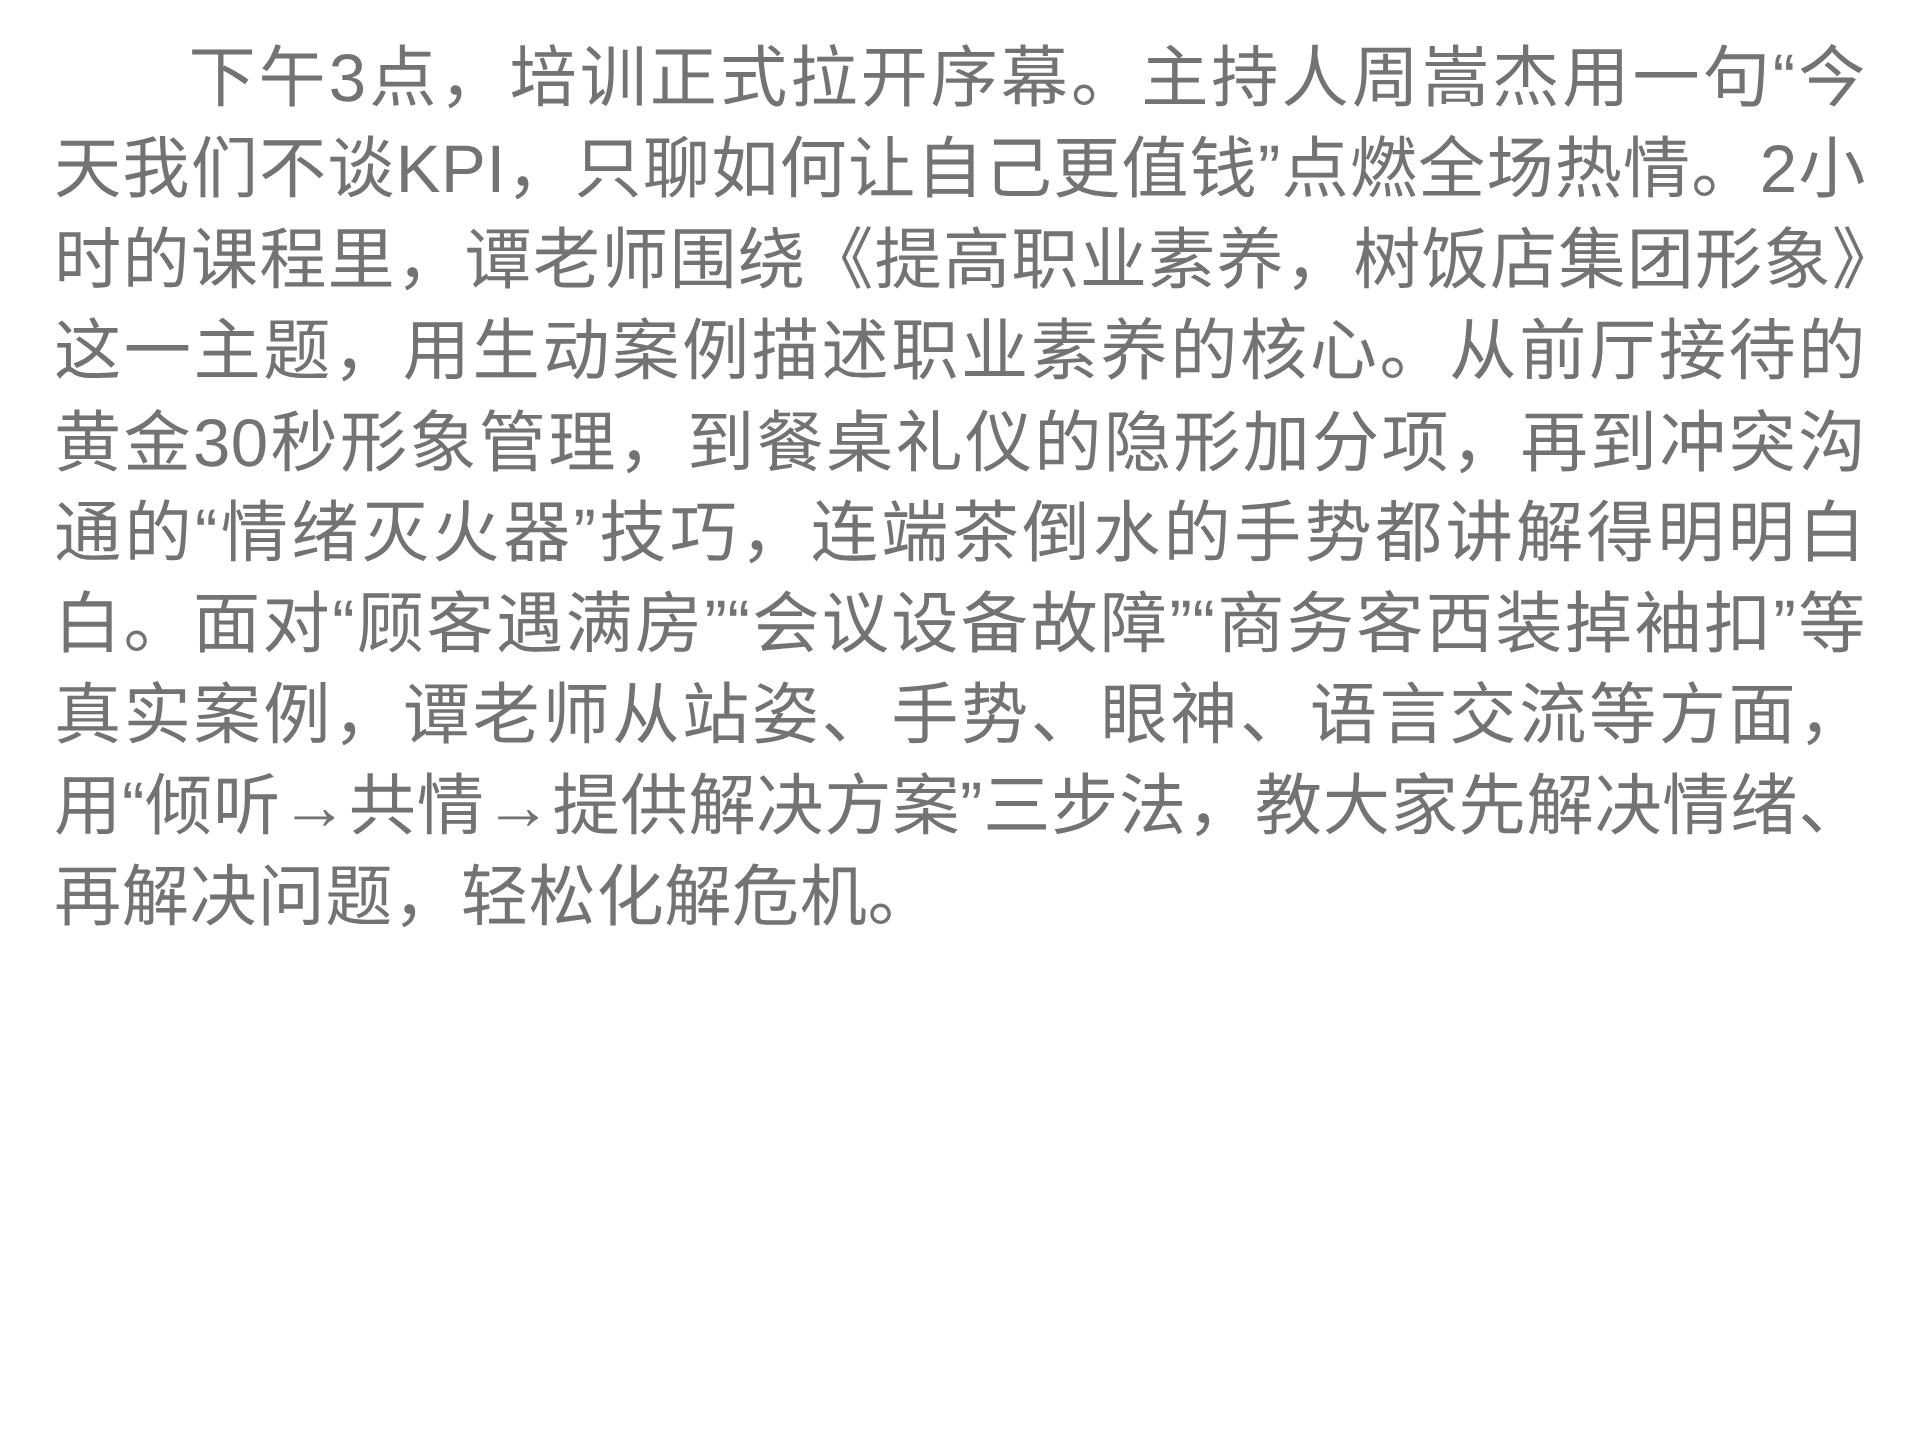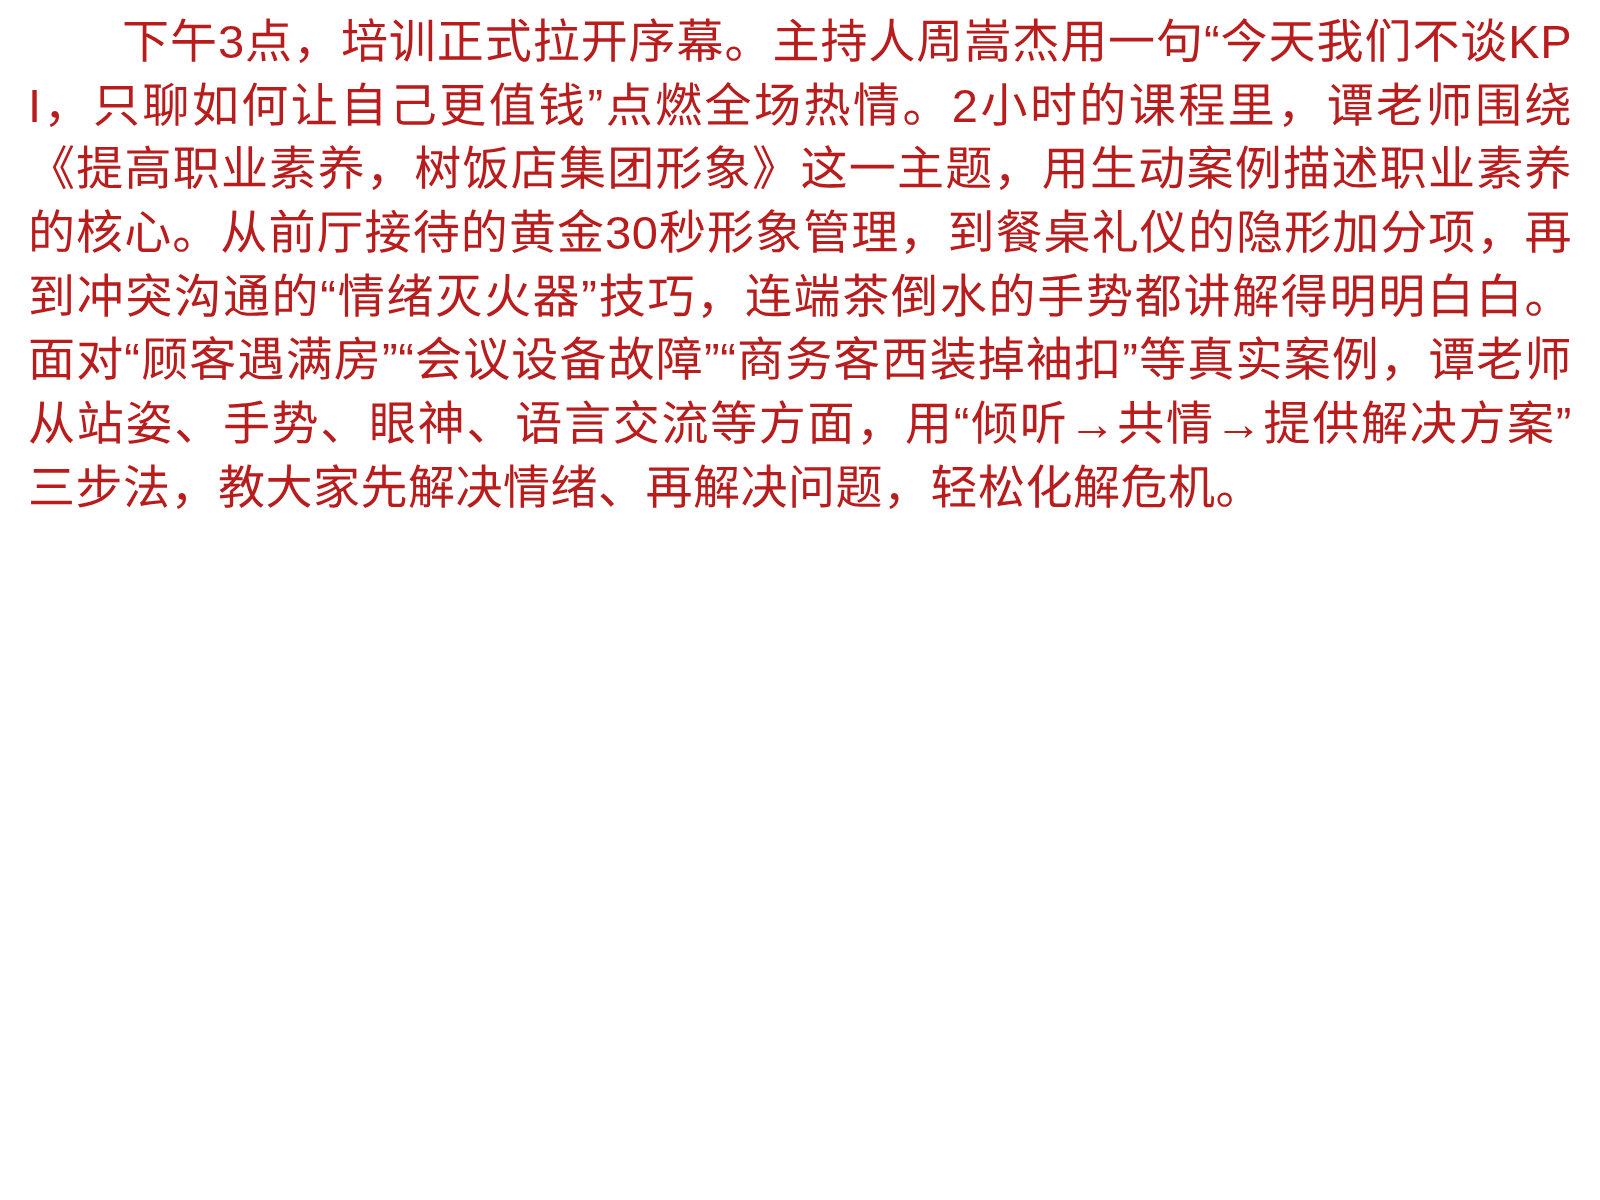--- a/index.html
+++ b/index.html
@@ -19,30 +19,30 @@
     justify-content: center;
   }
   .article {
     width: 1560px;
     margin: 0 auto;
     padding: 10px 8px 0 8px;
     box-sizing: border-box;
   }
   .paragraph {
     font-family: "Liberation Sans", "DejaVu Sans", sans-serif;
-    font-size: 47px;
+    font-size: 56px;
     line-height: 1.355;
-    color: #b91c1c;
+    color: #737373;
     text-align: justify;
     text-justify: inter-ideograph;
     letter-spacing: 0.5px;
     text-indent: 2em;
     font-weight: 400;
     word-break: break-all;
-    margin: 0;
+    margin: 17px;
   }
 </style>
 </head>
 <body>
 
 <div class="page">
   <div class="article">
     <p class="paragraph">下午3点，培训正式拉开序幕。主持人周嵩杰用一句“今天我们不谈KPI，只聊如何让自己更值钱”点燃全场热情。2小时的课程里，谭老师围绕《提高职业素养，树饭店集团形象》这一主题，用生动案例描述职业素养的核心。从前厅接待的黄金30秒形象管理，到餐桌礼仪的隐形加分项，再到冲突沟通的“情绪灭火器”技巧，连端茶倒水的手势都讲解得明明白白。面对“顾客遇满房”“会议设备故障”“商务客西装掉袖扣”等真实案例，谭老师从站姿、手势、眼神、语言交流等方面，用“倾听→共情→提供解决方案”三步法，教大家先解决情绪、再解决问题，轻松化解危机。</p>
   </div>
 </div>

